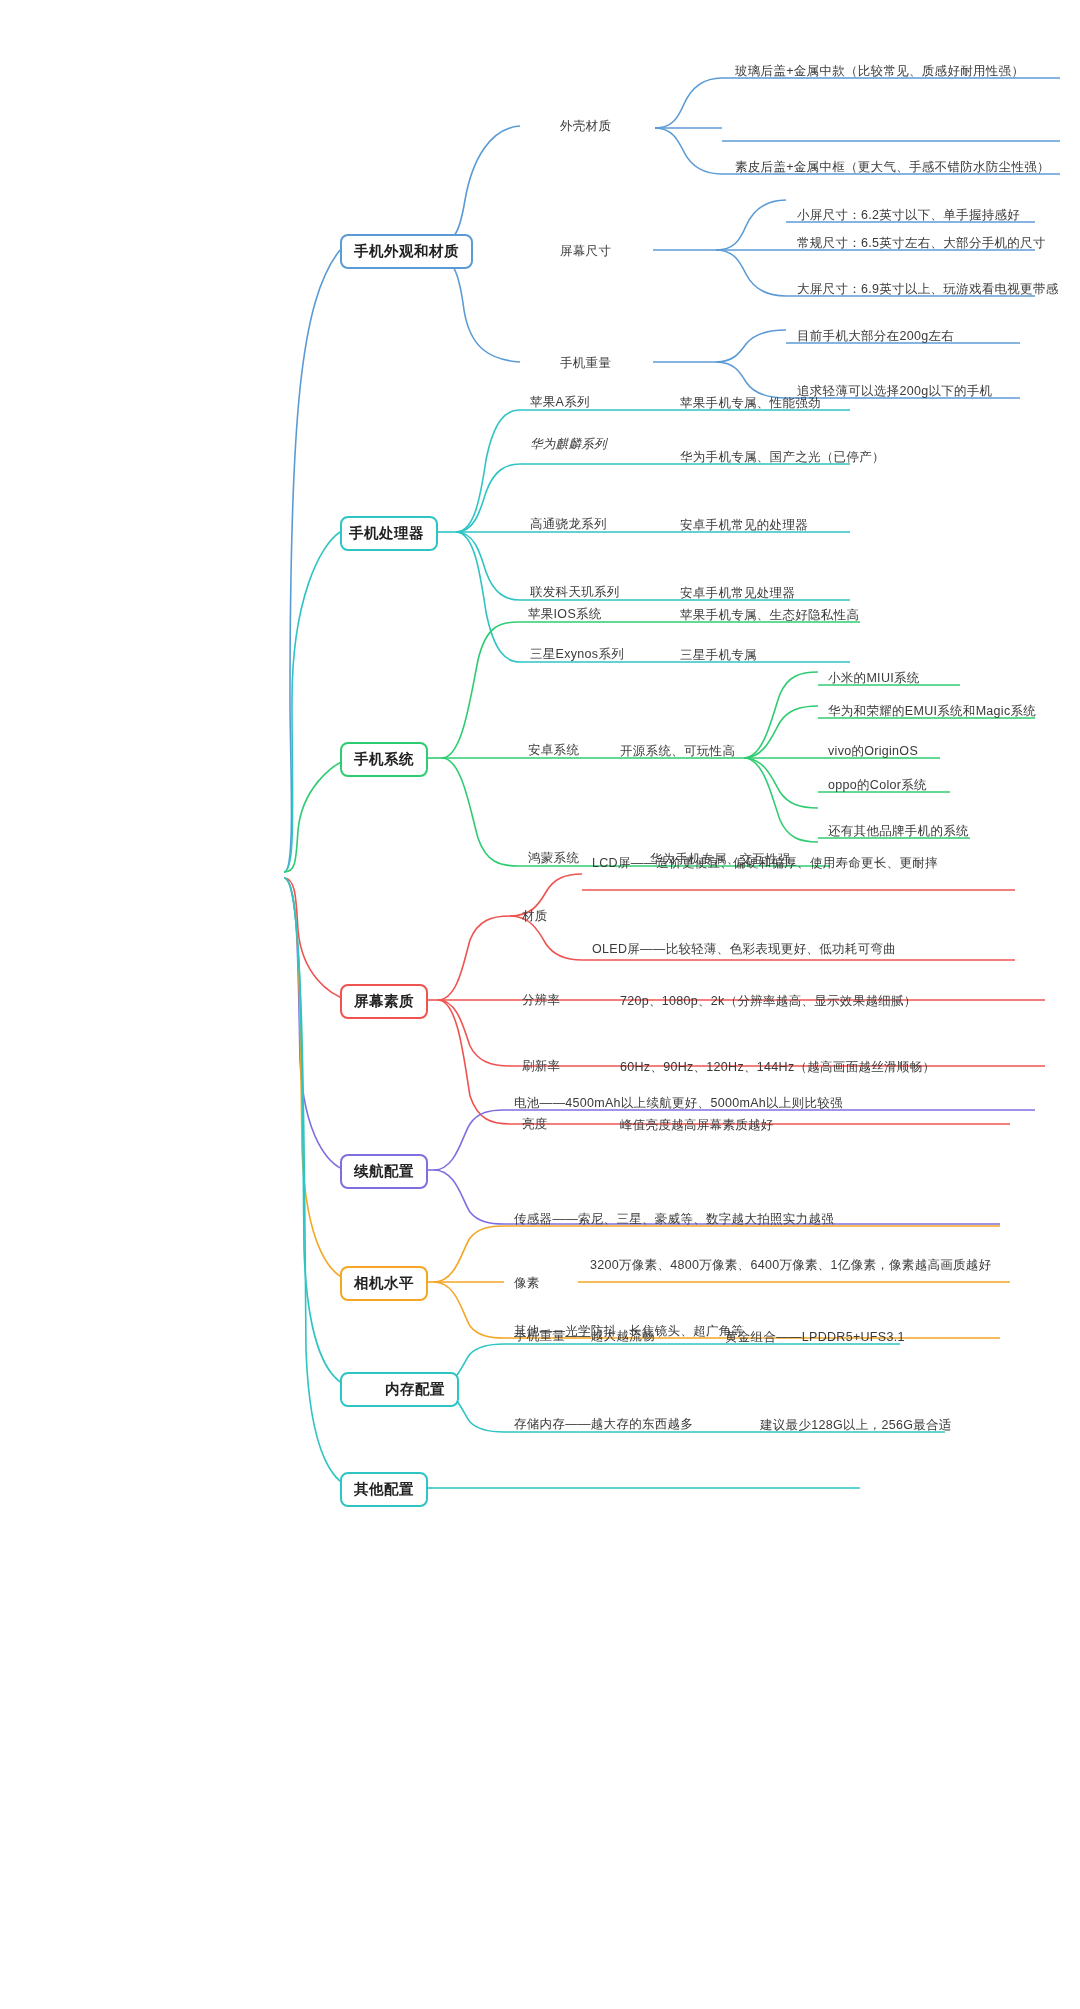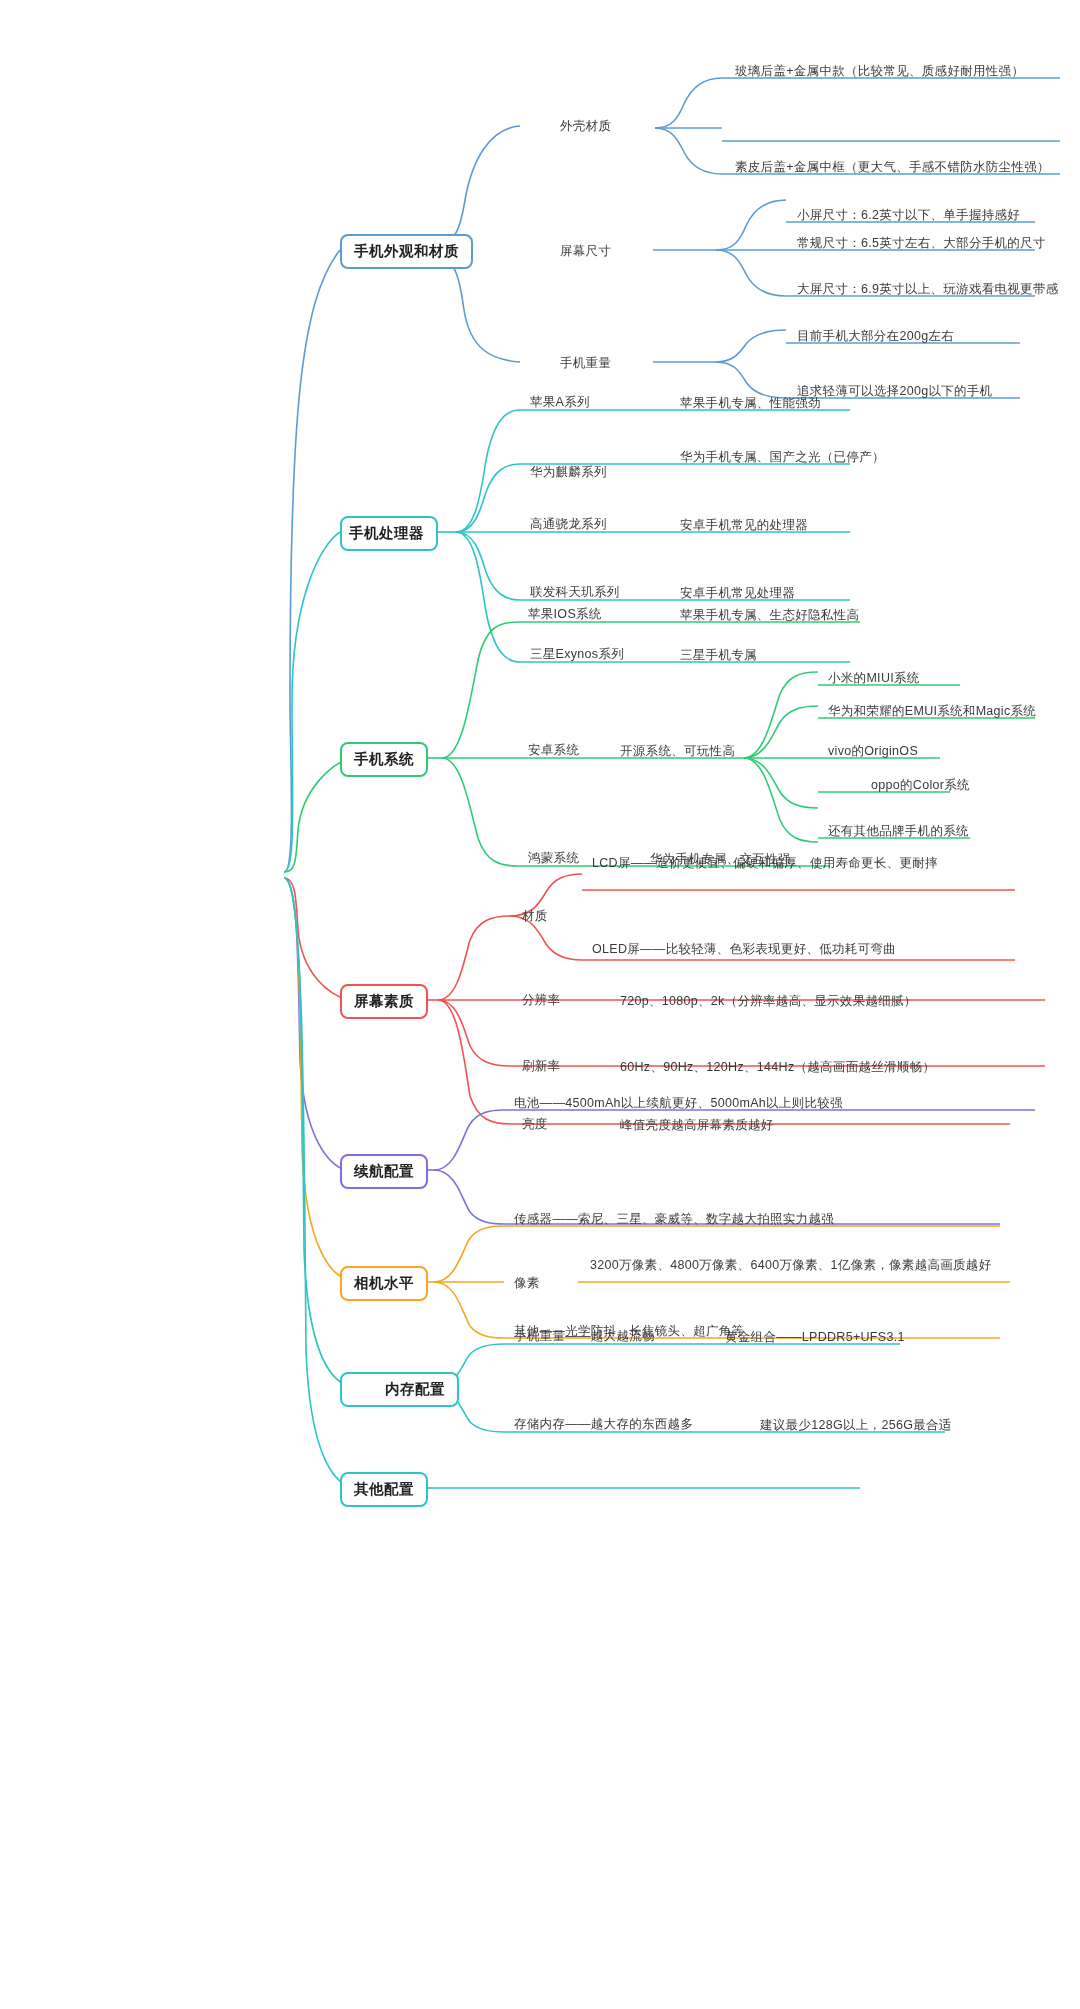--- a/index.html
+++ b/index.html
@@ -212,21 +212,21 @@
     <span>手机处理器</span>
   </div>
 
   <div class="node l2" style="left:530px; top:394px;">
     <span>苹果A系列</span>
   </div>
   <div class="node l3 nowrap" style="left:680px; top:394px;">
     <span>苹果手机专属、性能强劲</span>
   </div>
 
-  <div class="node l2" style="left:530px; top:464px;">
+  <div class="node l2" style="left:530px; top:436px;font-style:italic;">
     <span>华为麒麟系列</span>
   </div>
   <div class="node l3 nowrap" style="left:680px; top:448px;">
     <span>华为手机专属、国产之光（已停产）</span>
   </div>
 
   <div class="node l2" style="left:530px; top:516px;">
     <span>高通骁龙系列</span>
   </div>
   <div class="node l3 nowrap" style="left:680px; top:516px;">
@@ -267,21 +267,21 @@
 
   <div class="node l3 nowrap" style="left:828px; top:669px;">
     <span>小米的MIUI系统</span>
   </div>
   <div class="node l3 nowrap" style="left:828px; top:702px;">
     <span>华为和荣耀的EMUI系统和Magic系统</span>
   </div>
   <div class="node l3 nowrap" style="left:828px; top:742px;">
     <span>vivo的OriginOS</span>
   </div>
-  <div class="node l3 nowrap" style="left:828px; top:776px;margin-left:43px;">
+  <div class="node l3 nowrap" style="left:828px; top:776px;">
     <span>oppo的Color系统</span>
   </div>
   <div class="node l3 nowrap" style="left:828px; top:822px;">
     <span>还有其他品牌手机的系统</span>
   </div>
 
   <div class="node l2" style="left:528px; top:850px;">
     <span>鸿蒙系统</span>
   </div>
   <div class="node l3 nowrap" style="left:650px; top:850px;">

